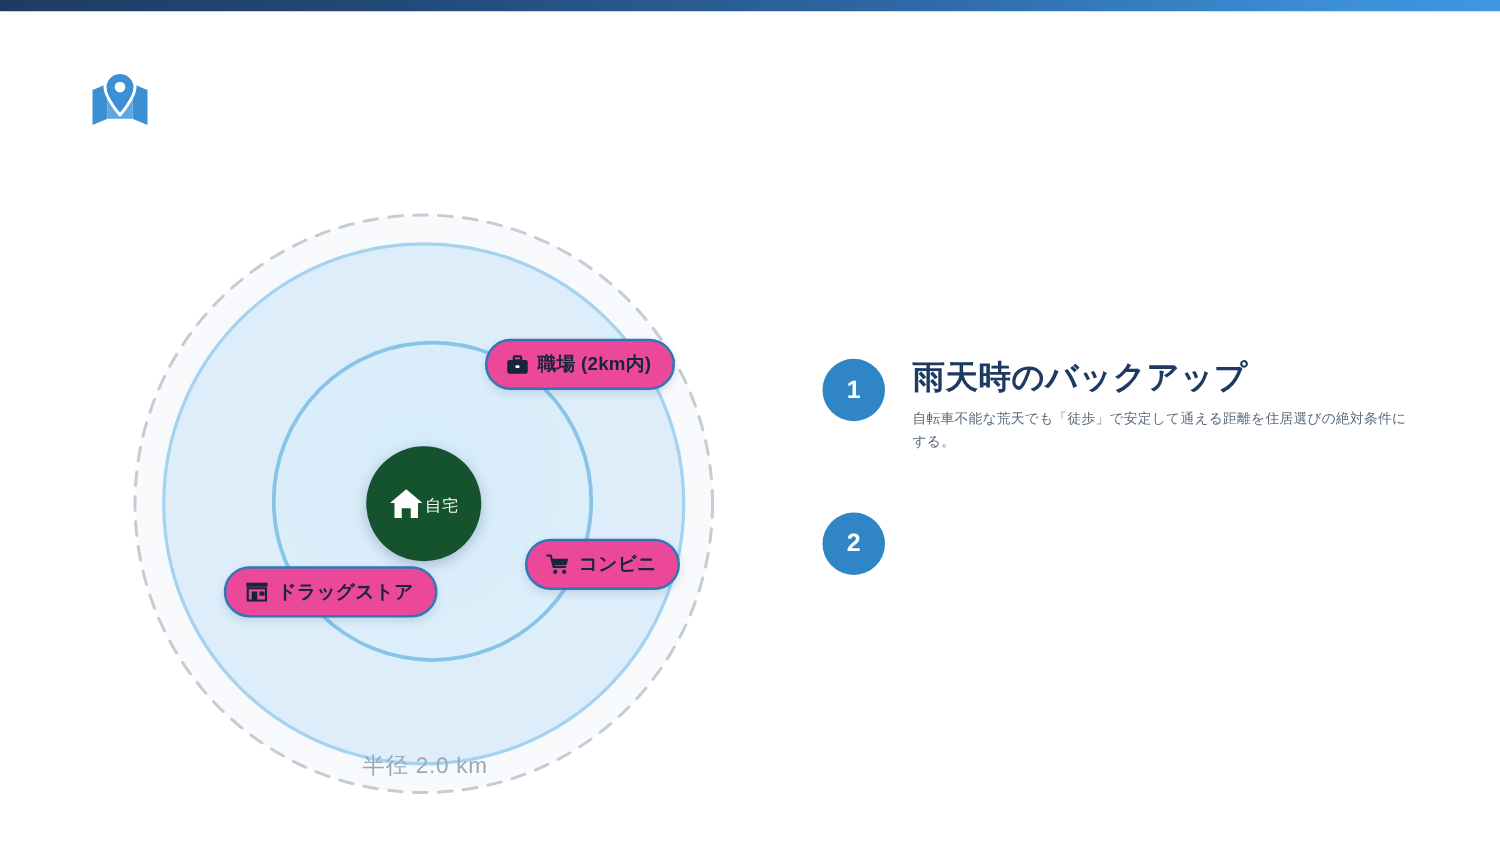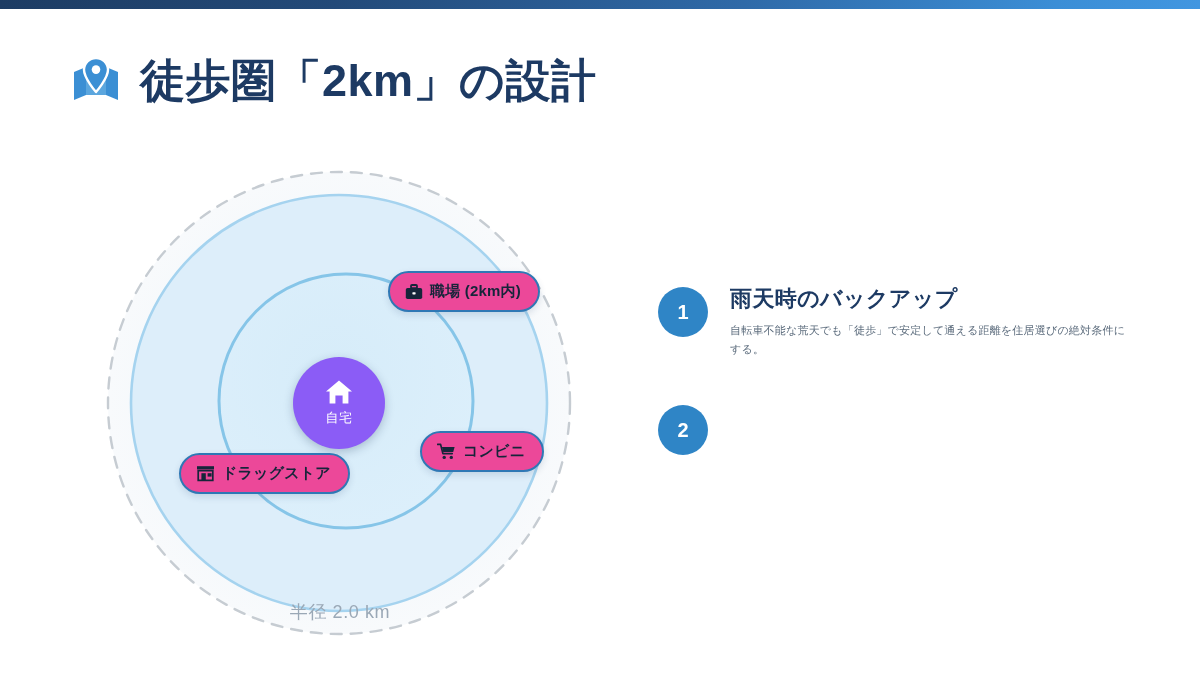--- a/index.html
+++ b/index.html
@@ -65,23 +65,23 @@
   }
 
   
   #home-node {
     position: absolute;
     left: 213px;
     top: 207px;
     width: 92px;
     height: 92px;
     border-radius: 50%;
-    background: #8b5cf6;
-    display: flex;
-    flex-direction: column;
+    background: #14532d;
+    display: flex;
+    flex-direction: row;
     align-items: center;
     justify-content: center;
     gap: 1px;
     box-shadow: 0 3px 10px rgba(20,45,80,0.25);
   }
   #home-node .home-glyph { display:block; }
   #home-label {
     color: #ffffff;
     font-size: 13px;
     font-weight: 500;
@@ -150,21 +150,21 @@
     color: #ffffff;
     font-size: 20px;
     font-weight: 700;
     display: flex;
     align-items: center;
     justify-content: center;
     margin-top: 2px;
   }
   .point-body { padding-top: 1px; }
   .point-title {
-    font-size: 22px;
+    font-size: 26px;
     font-weight: 700;
     color: #1d3a63;
     letter-spacing: 0.4px;
     margin-bottom: 9px;
     line-height: 1.2;
   }
   .point-desc {
     font-size: 11px;
     line-height: 1.72;
     color: #5b6b7c;
@@ -182,21 +182,20 @@
 
     <path d="M4 17 L16 12 L16 40 L4 45 Z" fill="#3b8fd4"></path>
 
     <path d="M36 12 L48 17 L48 45 L36 40 Z" fill="#3b8fd4"></path>
 
     <path d="M16 12 L36 12 L36 40 L16 40 Z" fill="#5ba6de"></path>
 
     <path d="M26 3 C19.4 3 14 8.3 14 14.8 C14 23.3 26 37 26 37 C26 37 38 23.3 38 14.8 C38 8.3 32.6 3 26 3 Z" fill="#3b8fd4" stroke="#ffffff" stroke-width="2.4" stroke-linejoin="round"></path>
     <circle cx="26" cy="14.6" r="4.3" fill="#ffffff"></circle>
   </svg>
-  <div id="title-text">徒歩圏「2km」の設計</div>
 </div>
 
 <div id="diagram">
 
   <svg id="diagram-svg" viewBox="0 0 520 510">
     <defs>
       <radialGradient id="haloGrad" cx="50%" cy="50%" r="50%">
         <stop offset="70%" stop-color="#f4f8fb" stop-opacity="1"></stop>
         <stop offset="100%" stop-color="#f8fafc" stop-opacity="1"></stop>
       </radialGradient>

